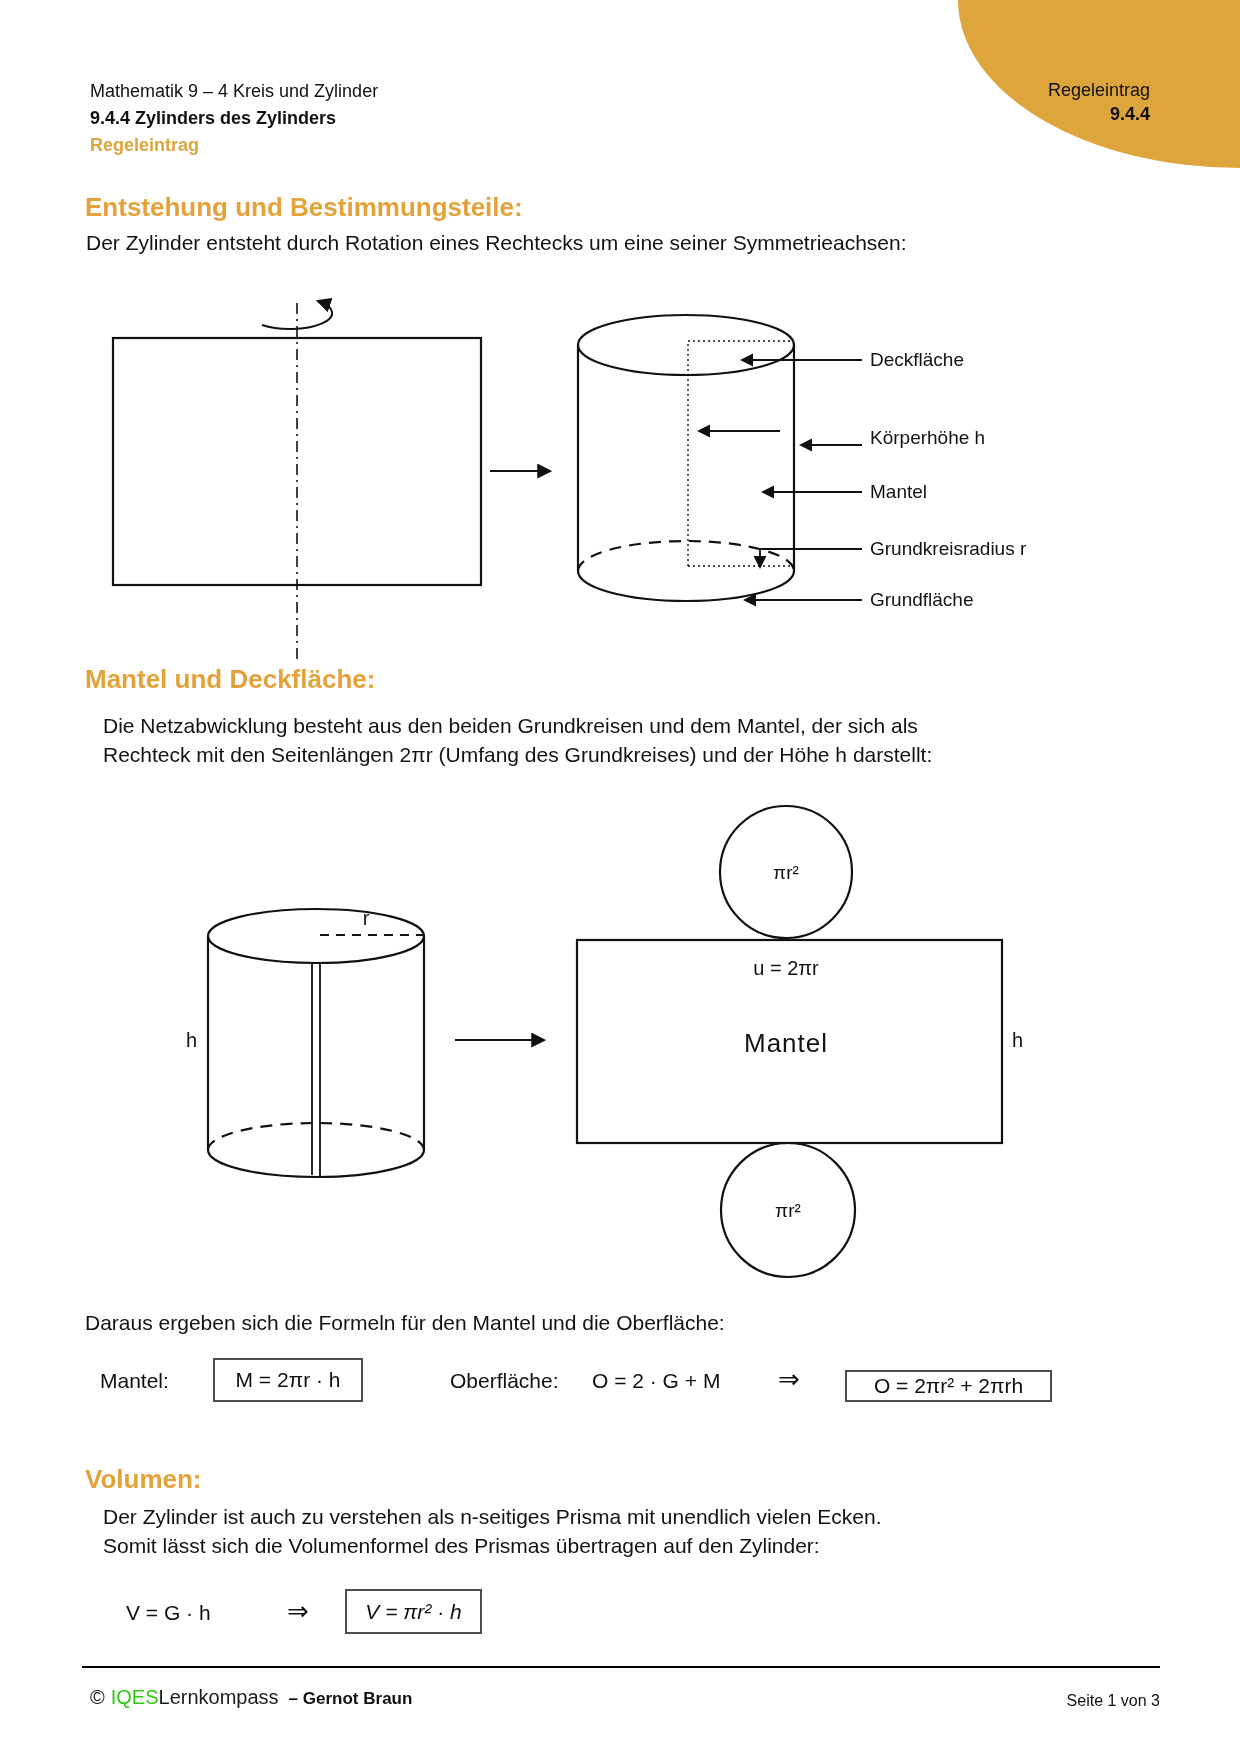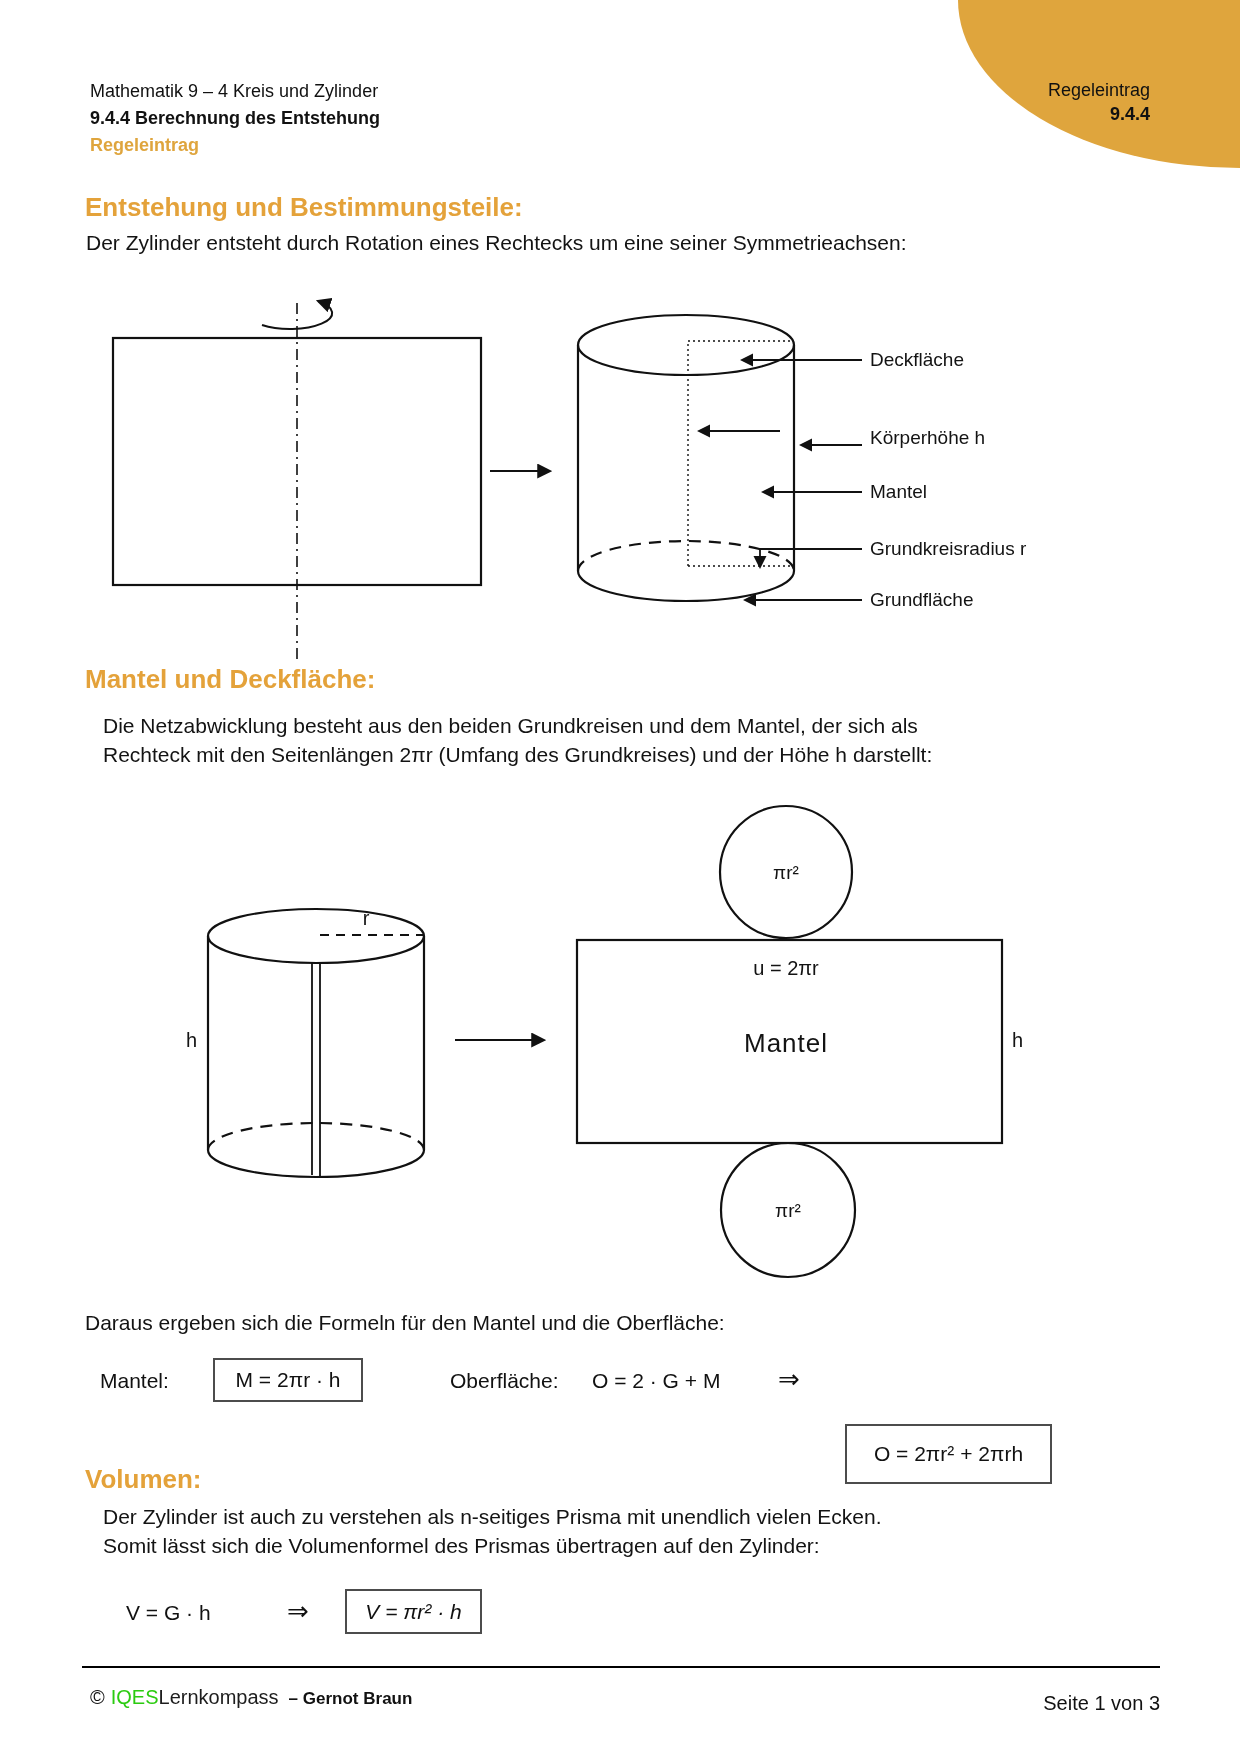--- a/index.html
+++ b/index.html
@@ -33,36 +33,36 @@
           display:flex; align-items:center; justify-content:center; font-size:21px; }
   .imply { position:absolute; font-size:26px; }
 
   
   .footer-rule { position:absolute; left:82px; top:1666px; width:1078px; border-top:2px solid #000; }
   .footer-left { position:absolute; left:90px; top:1686px; font-size:20px; white-space:nowrap; }
   .footer-left .copy { font-size:20px; color:#111; }
   .footer-left .iqes { color:#2BCB10; margin-left:6px; }
   .footer-left .brand { color:#1d1d1d; }
   .footer-left .author { font-size:17px; margin-left:10px; color:#111;font-weight:bold; }
-  .footer-right { position:absolute; right:80px; top:1692px; font-size:20px; }
+  .footer-right { position:absolute; right:80px; top:1692px; font-size:16px; }
 </style>
 </head>
 <body>
 
 <div class="page">
 
   <div class="corner-blob"></div>
   <div class="corner-text">
     <div>Regeleintrag</div>
     <div class="num">9.4.4</div>
   </div>
 
   <div class="doc-header">
     <div class="l1">Mathematik 9 – 4 Kreis und Zylinder</div>
-    <div class="l2">9.4.4 Berechnung des Entstehung</div>
+    <div class="l2">9.4.4 Zylinders des Zylinders</div>
     <div class="l3">Regeleintrag</div>
   </div>
 
   <div class="h-orange" style="left:85px; top:192px;">Entstehung und Bestimmungsteile:</div>
   <div class="para" style="left:86px; top:228px;">Der Zylinder entsteht durch Rotation eines Rechtecks um eine seiner Symmetrieachsen:</div>
 
   <svg style="left:60px; top:268px;" width="1060" height="404" viewBox="60 268 1060 404">
     <defs>
       <marker id="ah" viewBox="0 0 10 10" refX="8.5" refY="5" markerWidth="7.5" markerHeight="7.5" orient="auto">
         <path d="M0,0 L10,5 L0,10 z" fill="#111"></path>
@@ -131,21 +131,21 @@
 
   <div class="para" style="left:85px; top:1308px;">Daraus ergeben sich die Formeln für den Mantel und die Oberfläche:</div>
 
   <div class="ftext" style="left:100px; top:1369px;">Mantel:</div>
   <div class="fbox" style="left:213px; top:1358px; width:150px; height:44px;">
     <span>M = 2πr · h</span>
   </div>
   <div class="ftext" style="left:450px; top:1369px;">Oberfläche:</div>
   <div class="ftext" style="left:592px; top:1369px;">O = 2 · G + M</div>
   <div class="imply" style="left:778px; top:1364px;">⇒</div>
-  <div class="fbox" style="left:845px; top:1424px; width:207px; height:60px;">
+  <div class="fbox" style="left:845px; top:1370px; width:207px; height:32px;">
     <span>O = 2πr² + 2πrh</span>
   </div>
 
   <div class="h-orange" style="left:85px; top:1464px;">Volumen:</div>
   <div class="para" style="left:103px; top:1502px;">
     <div>Der Zylinder ist auch zu verstehen als n-seitiges Prisma mit unendlich vielen Ecken.</div>
     <div>Somit lässt sich die Volumenformel des Prismas übertragen auf den Zylinder:</div>
   </div>
   <div class="ftext" style="left:126px; top:1601px;">V = G · h</div>
   <div class="imply" style="left:287px; top:1596px;">⇒</div>

